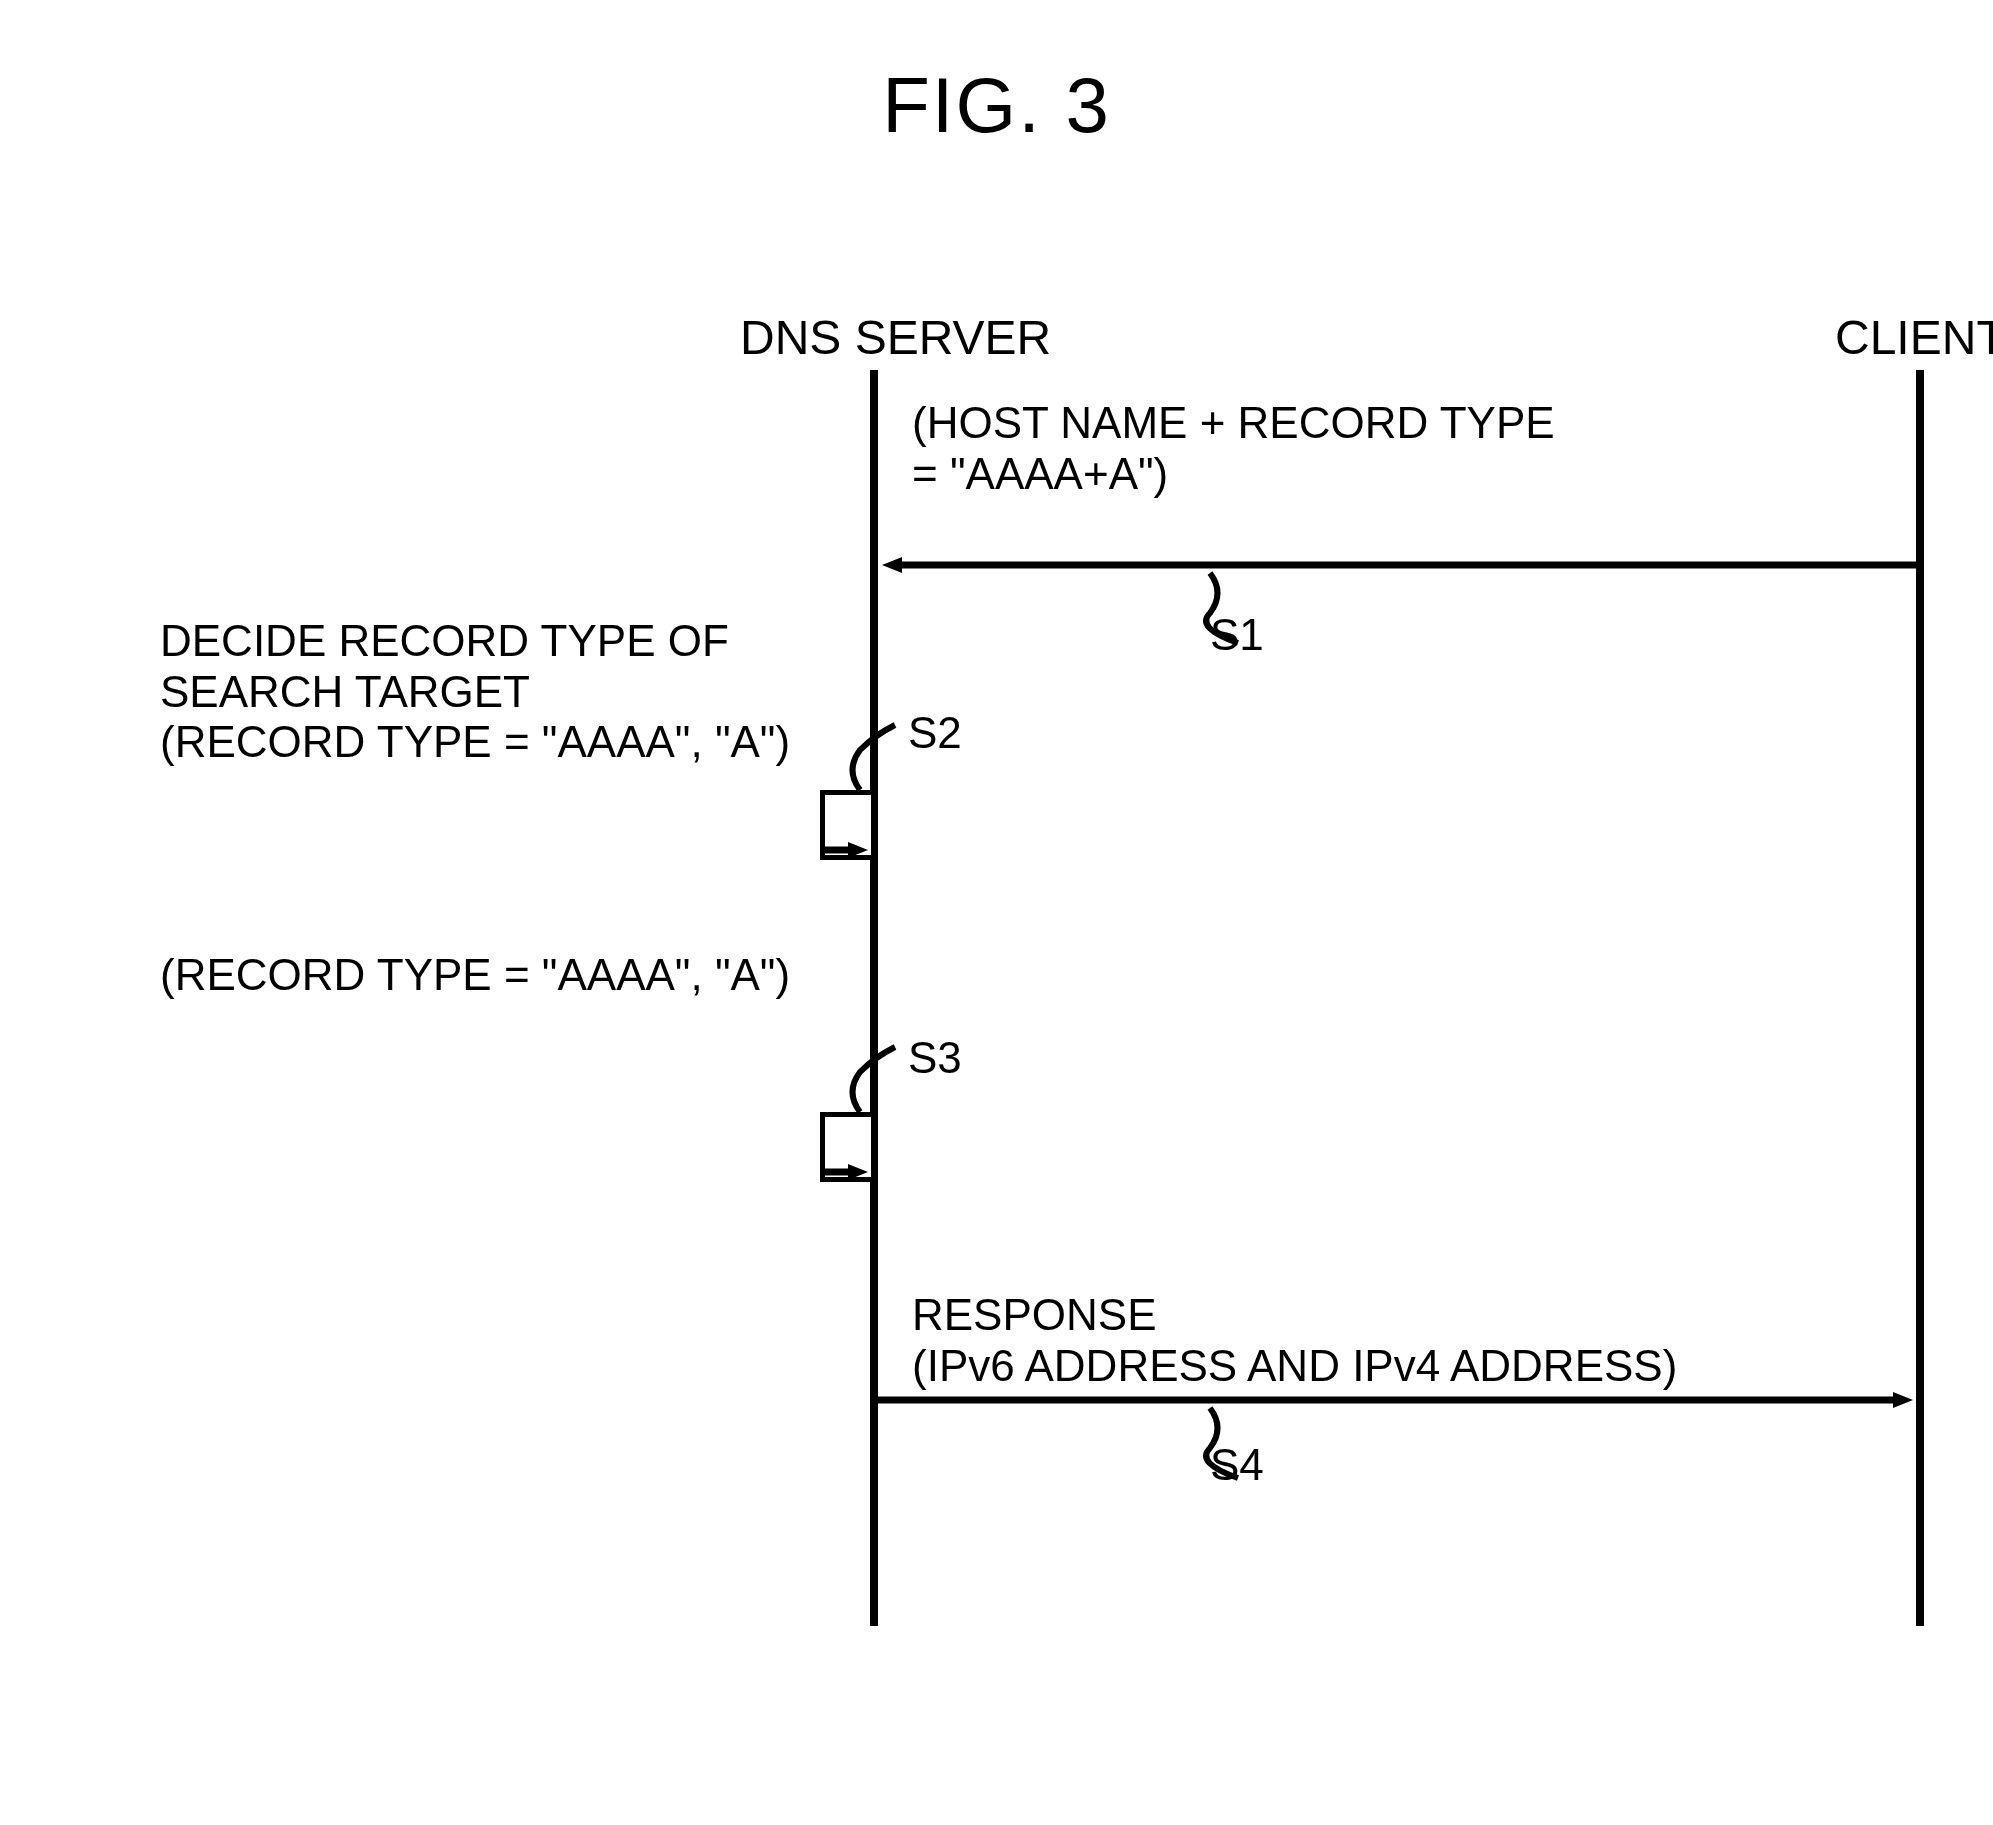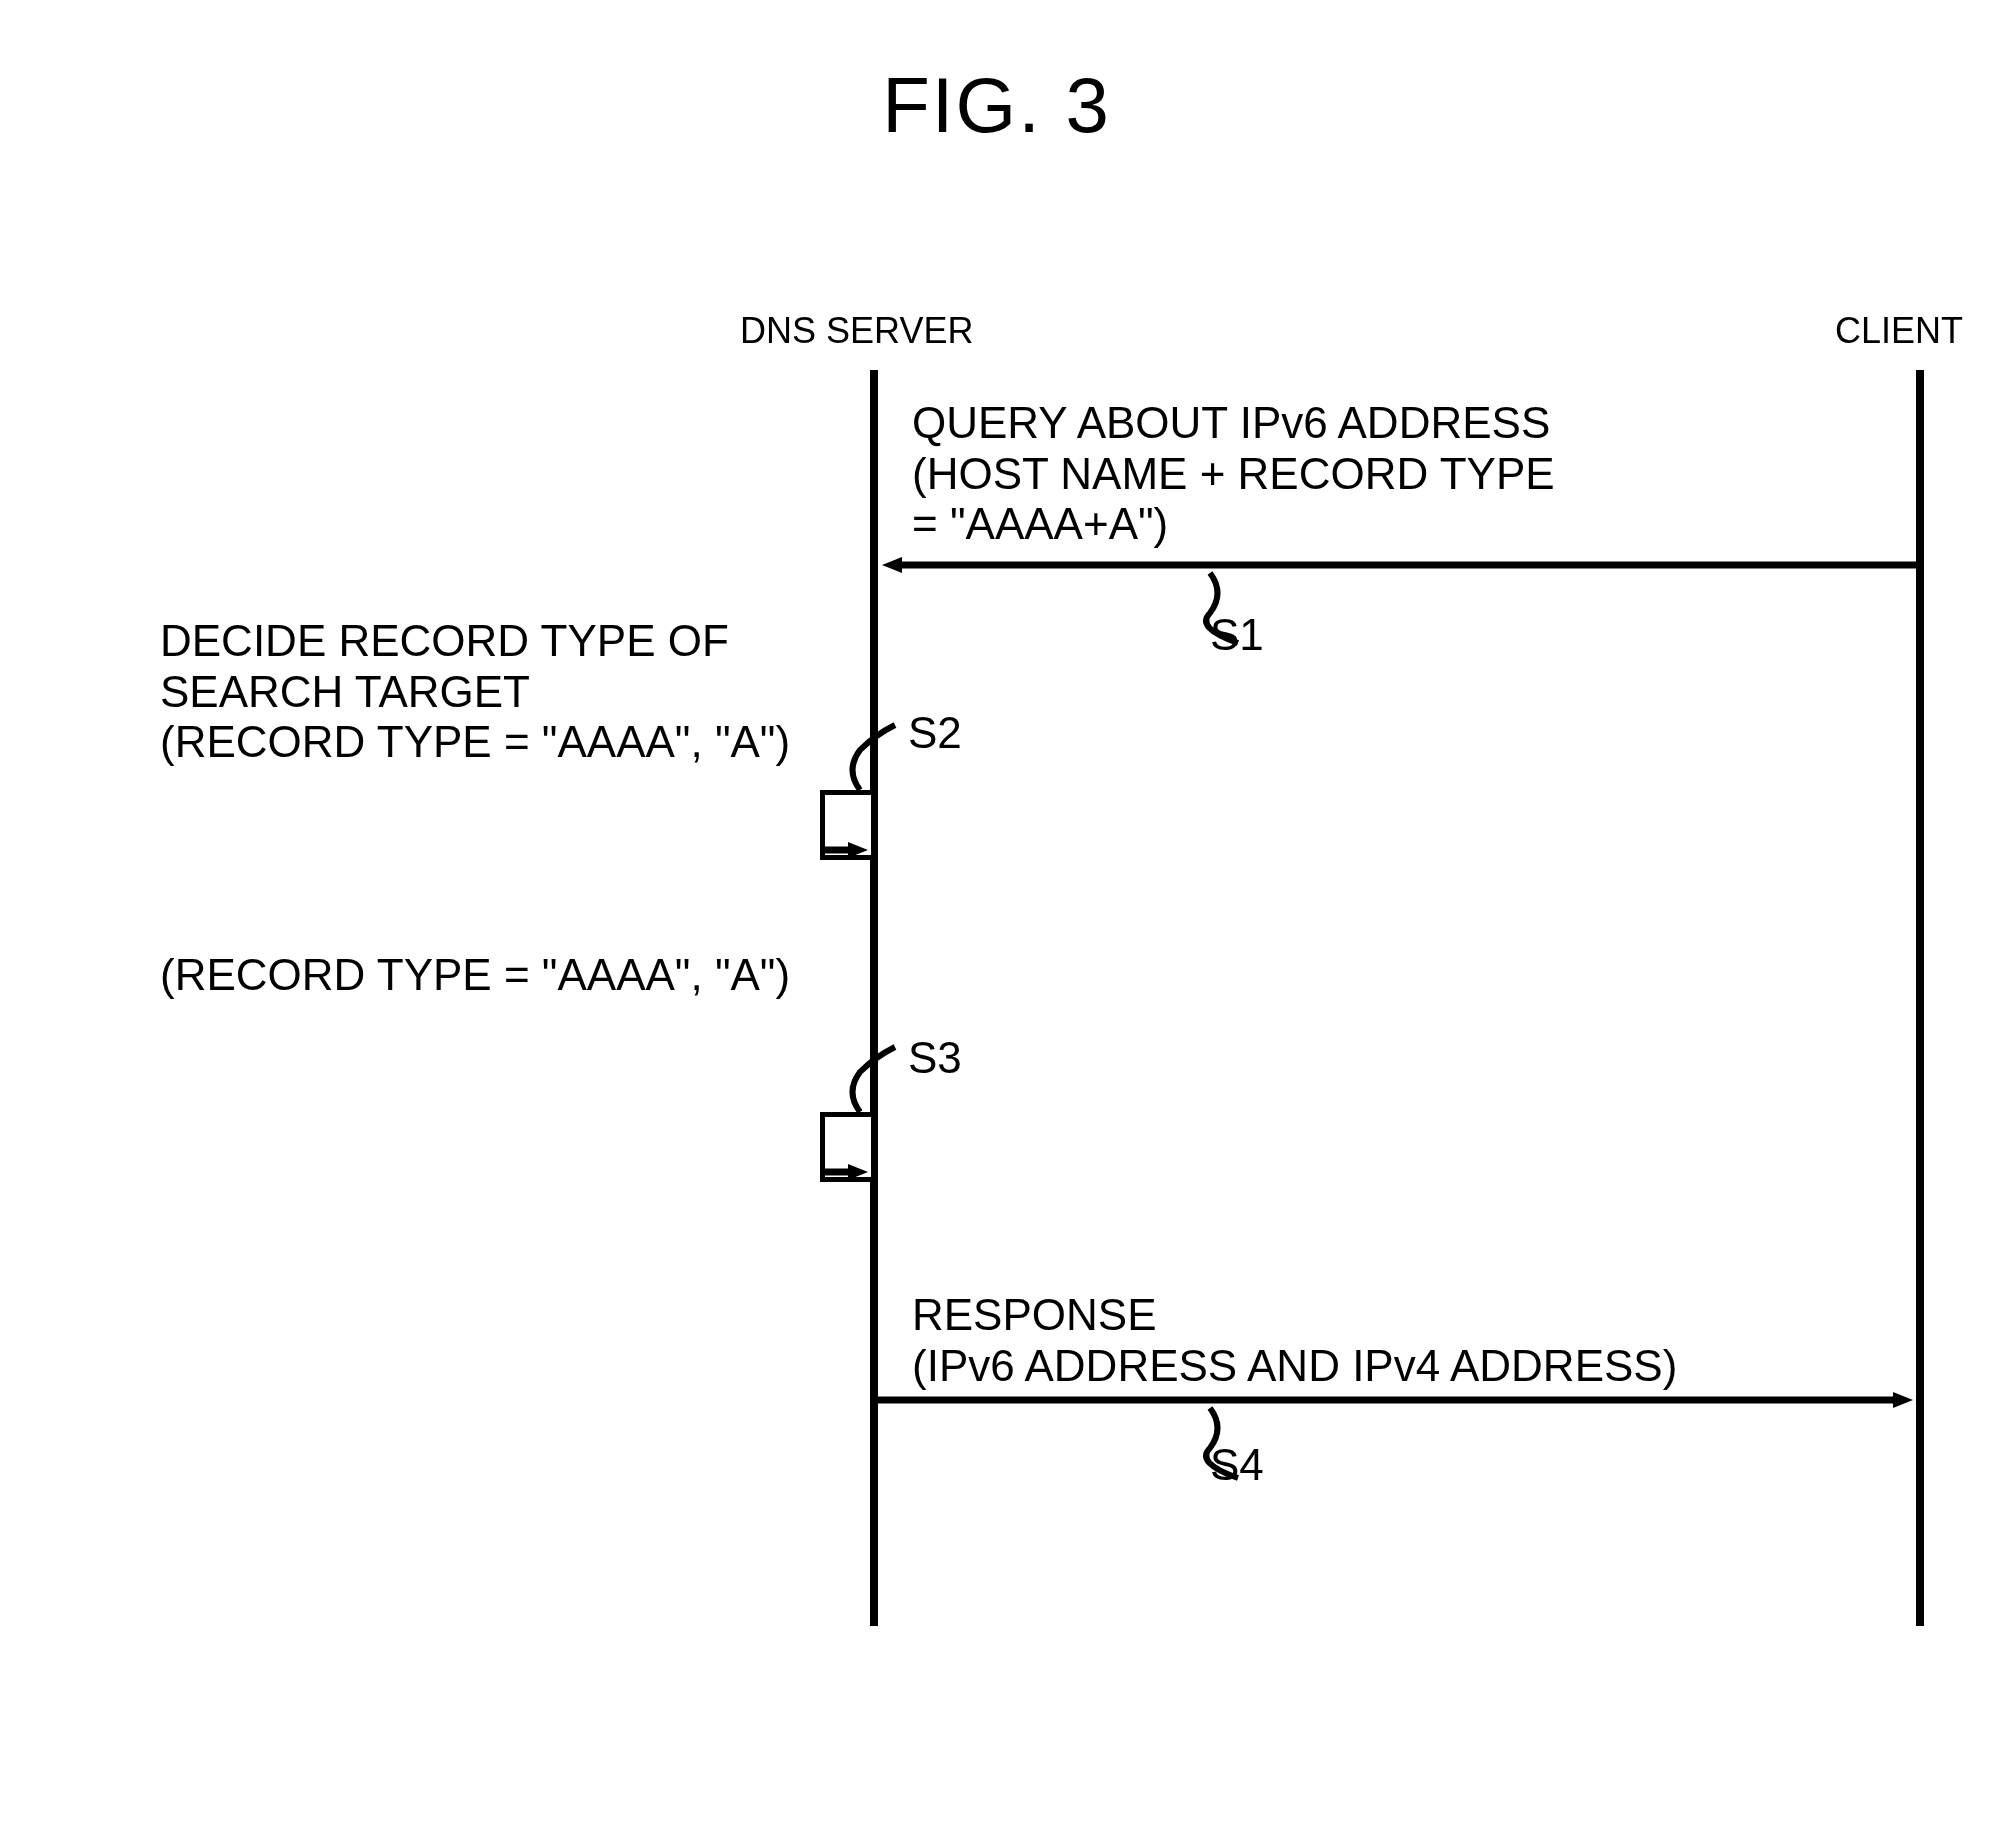--- a/index.html
+++ b/index.html
@@ -18,21 +18,21 @@
       position: absolute;
       top: 60px;
       width: 100%;
       text-align: center;
       font-size: 78px;
       font-weight: 400;
       letter-spacing: 2px;
     }
     .lane-label {
       position: absolute;
-      font-size: 36px;
+      font-size: 48px;
       font-weight: 400;
     }
     .lifeline {
       position: absolute;
       width: 8px;
       background: #000;
     }
     .msg-text {
       position: absolute;
       font-size: 44px;
@@ -62,21 +62,20 @@
 
   <div class="fig-title">FIG. 3</div>
 
   <div class="lane-label" style="left:740px; top:310px;">DNS SERVER</div>
   <div class="lane-label" style="left:1835px; top:310px;">CLIENT</div>
 
   <div class="lifeline" style="left:870px; top:370px; height:1280px;"></div>
   <div class="lifeline" style="left:1916px; top:370px; height:1280px;"></div>
 
   <div class="msg-text" style="left:912px; top:398px;">
-    <div>QUERY ABOUT IPv6 ADDRESS</div>
     <div>(HOST NAME + RECORD TYPE</div>
     <div>= "AAAA+A")</div>
   </div>
 
   <div class="msg-text" style="left:160px; top:616px; text-align:left;">
     <div>DECIDE RECORD TYPE OF</div>
     <div>SEARCH TARGET</div>
     <div>(RECORD TYPE = "AAAA", "A")</div>
   </div>
 

